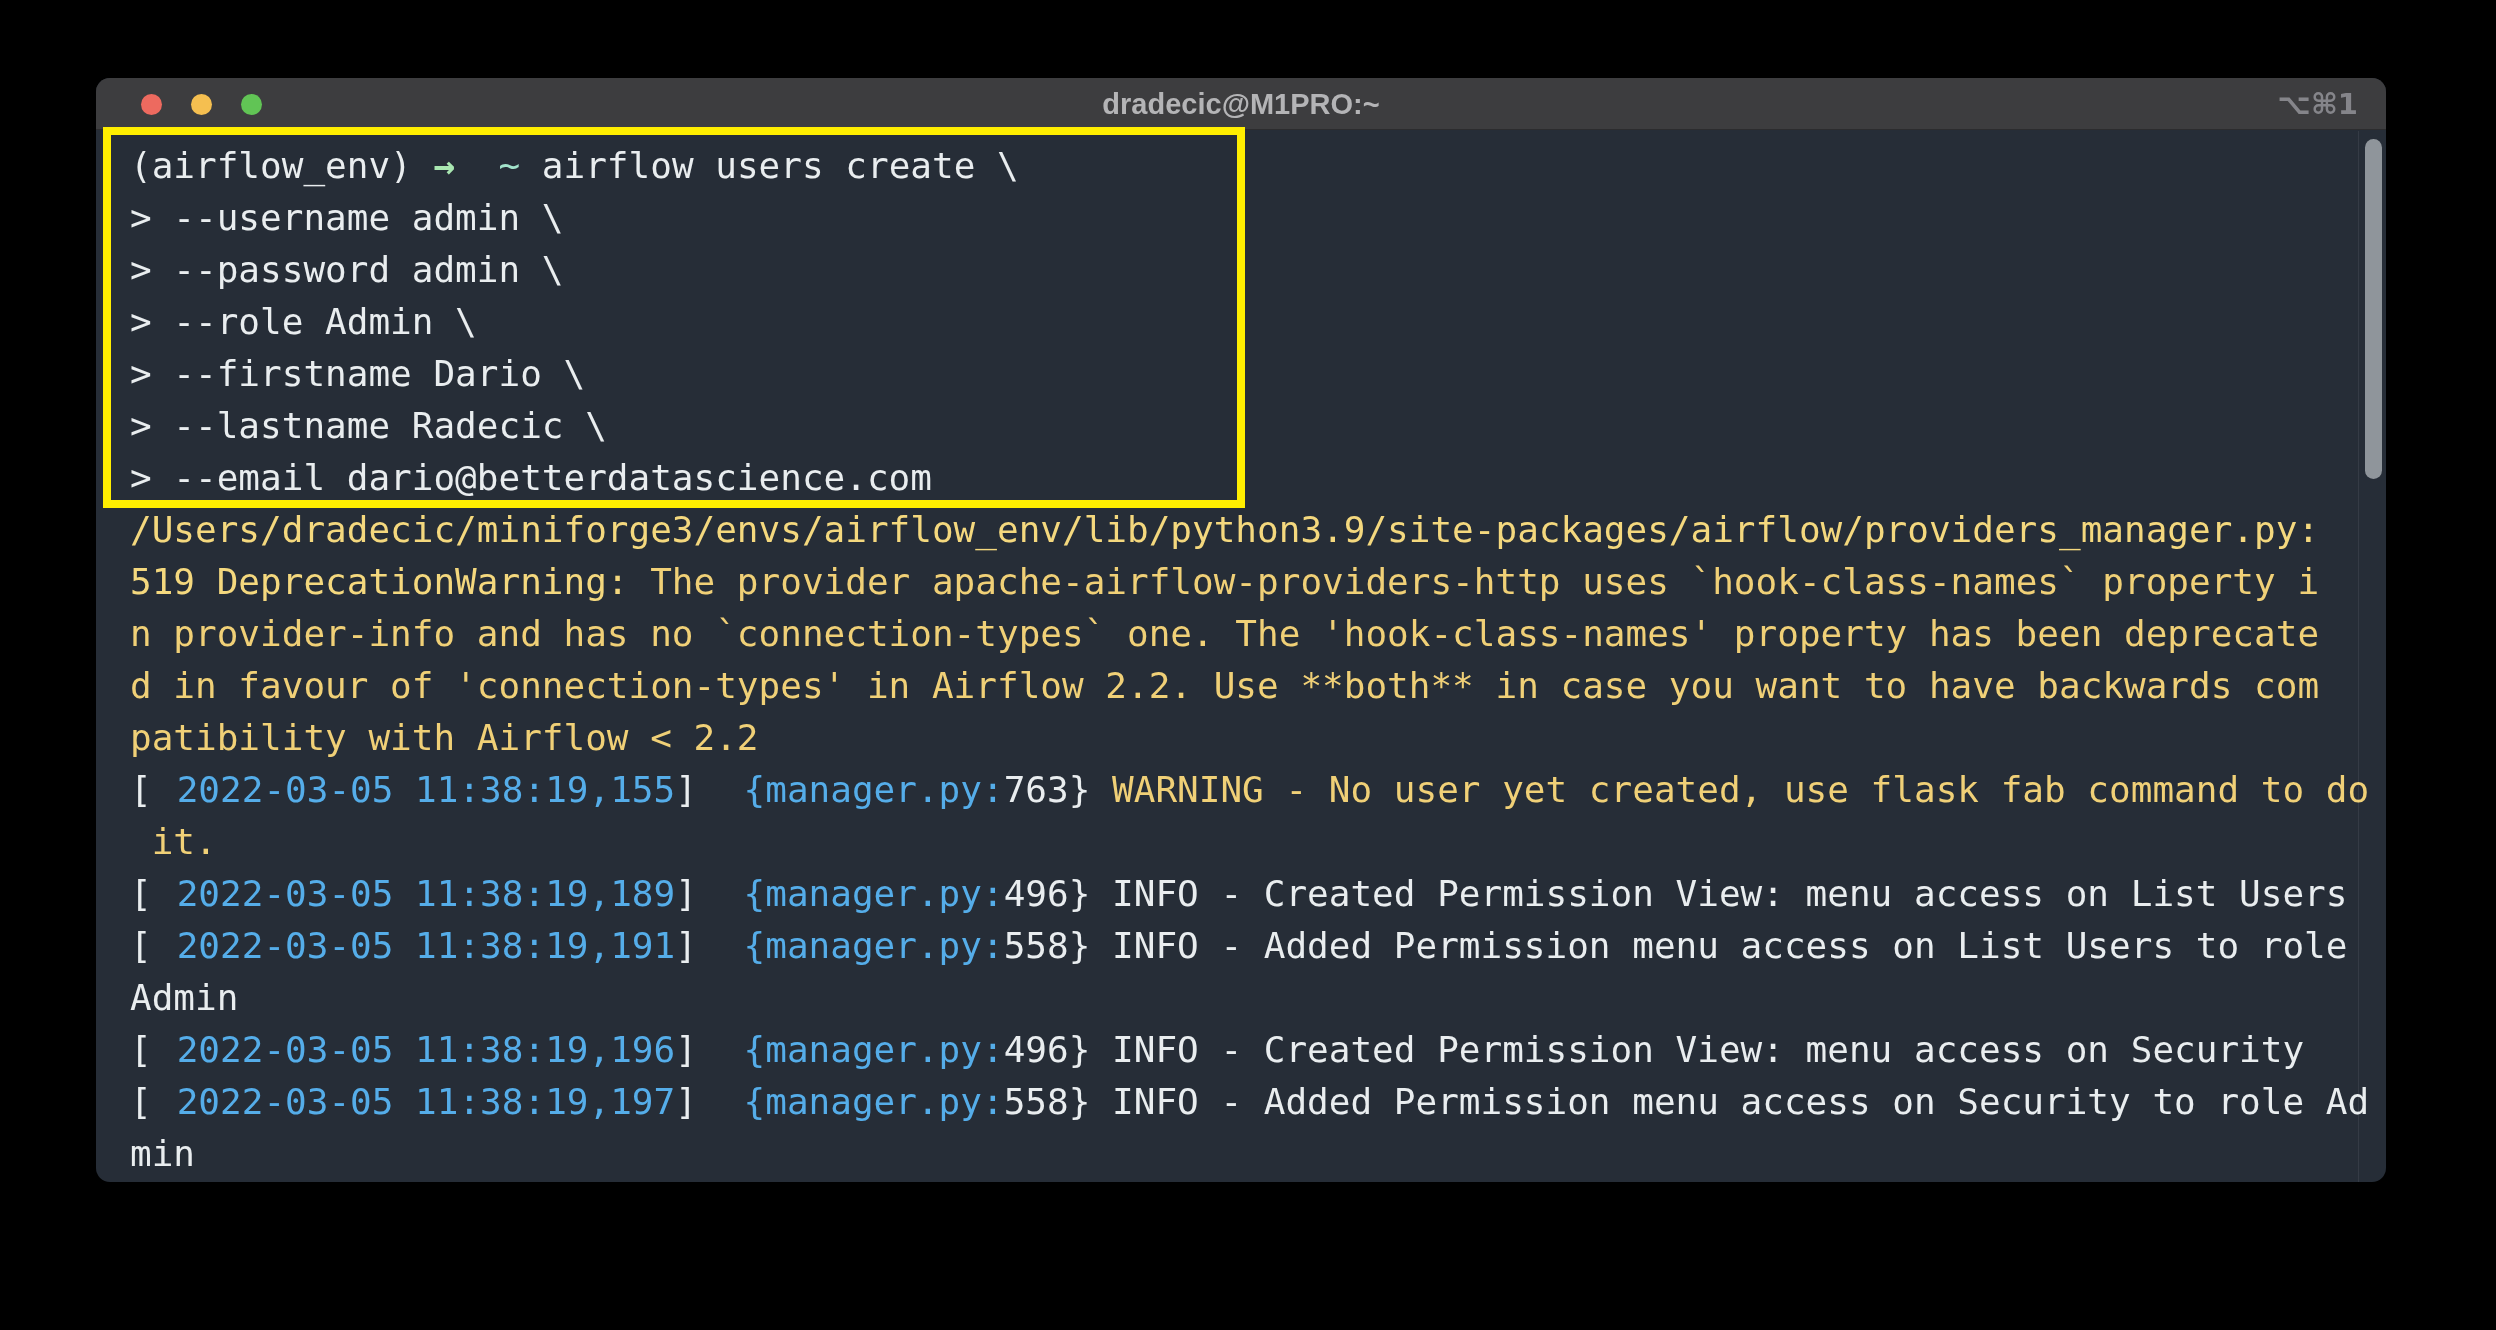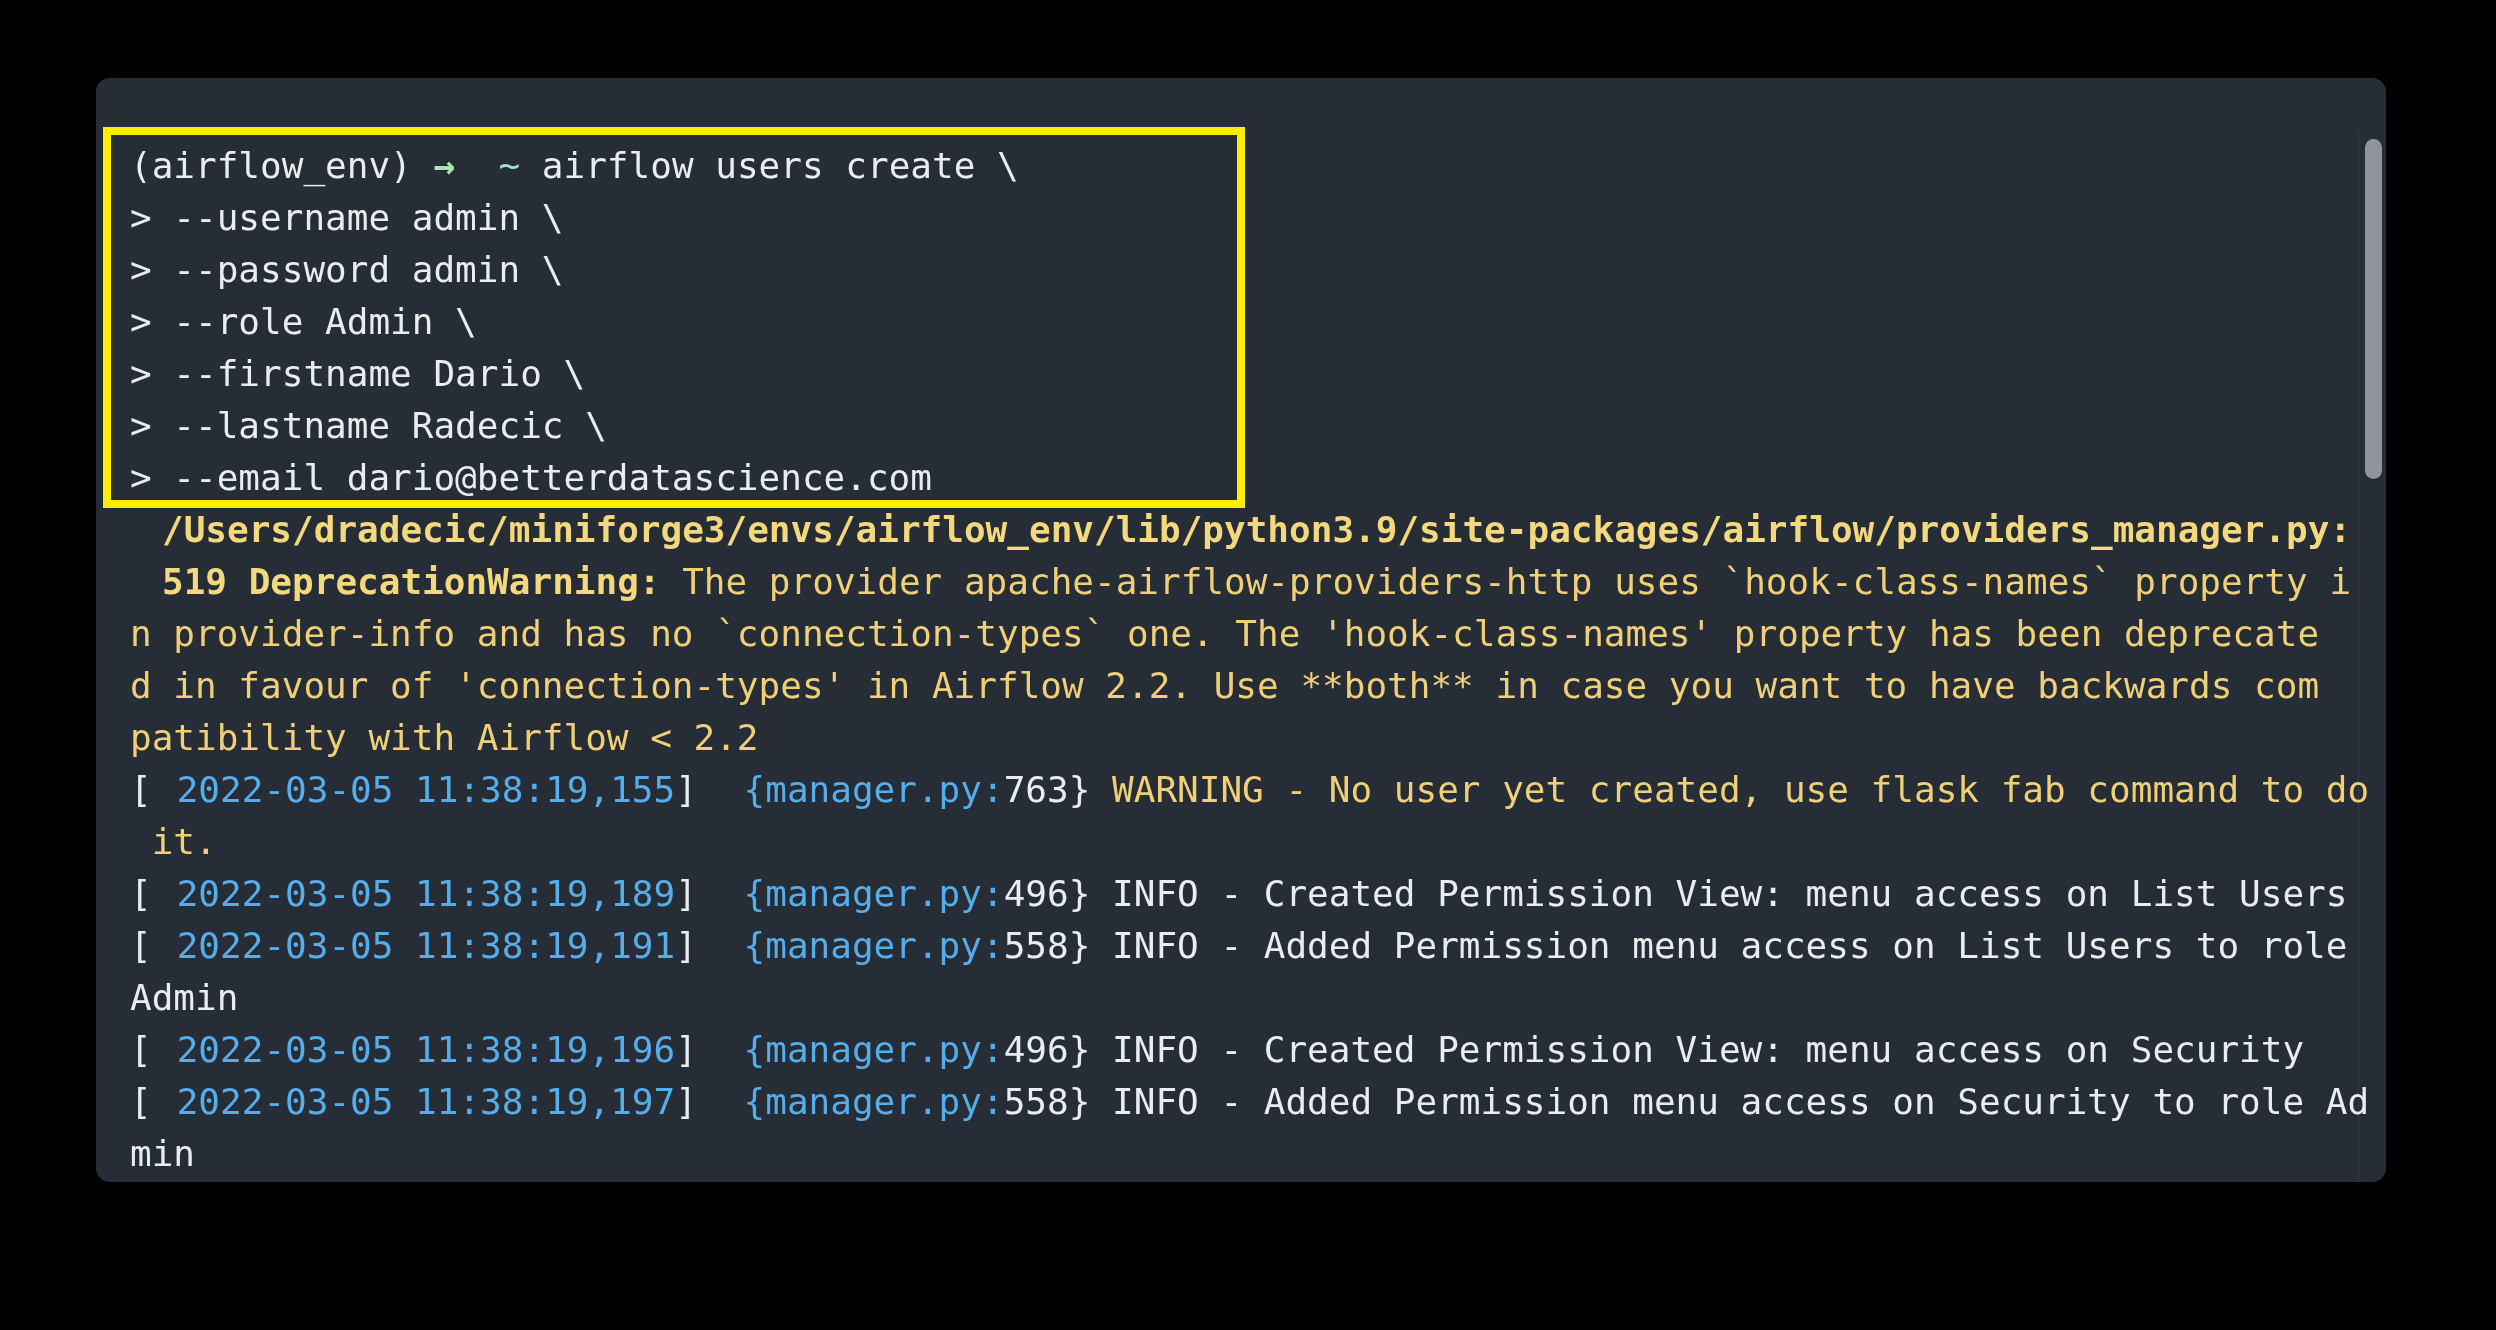--- a/index.html
+++ b/index.html
@@ -40,21 +40,21 @@
 
   .term{
     position:absolute;left:0;right:0;top:52px;bottom:0;
     padding:10px 16px 0 34px;
     font:36px/52px "DejaVu Sans Mono",monospace;
     white-space:pre;overflow:hidden;
   }
   .tline{height:52px;}
   .seg.c-w{color:var(--text-white,#e9edef);}
   .seg.c-y{color:var(--text-yellow,#f0d077);}
-  .seg.c-yb{color:var(--text-yellow-bold,#f4d87e);font-weight:bold;margin-left:32px;}
+  .seg.c-yb{color:var(--text-yellow-bold,#f4d87e);font-weight:normal;}
   .seg.c-b{color:var(--text-blue,#55ade9);margin-left:25px;}
   .seg.c-g{color:var(--prompt-arrow-green,#a9e7b1);font-weight:bold;}
   .seg.c-t{color:var(--prompt-path-teal,#a2e3cb);}
 
   .highlight-box{
     position:absolute;left:7px;top:49px;width:1142px;height:381px;
     border:8px solid var(--highlight-border,#ffee00);
     pointer-events:none;z-index:5;
   }
 
@@ -66,20 +66,29 @@
     position:absolute;right:4px;top:8px;width:17px;height:340px;
     border-radius:9px;background:var(--scrollbar-thumb,#8f959b);
   }
 </style>
 </head>
 <body>
 
 <div class="screen">
   <div class="window">
 
+    <div class="titlebar">
+      <div class="traffic">
+        <span class="dot red"></span>
+        <span class="dot yellow"></span>
+        <span class="dot green"></span>
+      </div>
+      <div class="title">dradecic@M1PRO:~</div>
+      <div class="shortcut">⌥⌘1</div>
+    </div>
 
     <div class="term" id="term"><div class="tline"><span class="seg c-w">(airflow_env) </span><span class="seg c-g">→</span><span class="seg c-w">  </span><span class="seg c-t">~</span><span class="seg c-w"> airflow users create \</span></div><div class="tline"><span class="seg c-w">&gt; --username admin \</span></div><div class="tline"><span class="seg c-w">&gt; --password admin \</span></div><div class="tline"><span class="seg c-w">&gt; --role Admin \</span></div><div class="tline"><span class="seg c-w">&gt; --firstname Dario \</span></div><div class="tline"><span class="seg c-w">&gt; --lastname Radecic \</span></div><div class="tline"><span class="seg c-w">&gt; --email dario@betterdatascience.com</span></div><div class="tline"><span class="seg c-yb">/Users/dradecic/miniforge3/envs/airflow_env/lib/python3.9/site-packages/airflow/providers_manager.py:</span></div><div class="tline"><span class="seg c-yb">519 DeprecationWarning:</span><span class="seg c-y"> The provider apache-airflow-providers-http uses `hook-class-names` property i</span></div><div class="tline"><span class="seg c-y">n provider-info and has no `connection-types` one. The 'hook-class-names' property has been deprecate</span></div><div class="tline"><span class="seg c-y">d in favour of 'connection-types' in Airflow 2.2. Use **both** in case you want to have backwards com</span></div><div class="tline"><span class="seg c-y">patibility with Airflow &lt; 2.2</span></div><div class="tline"><span class="seg c-w">[</span><span class="seg c-b">2022-03-05 11:38:19,155</span><span class="seg c-w">] </span><span class="seg c-b">{manager.py:</span><span class="seg c-w">763</span><span class="seg c-w">} </span><span class="seg c-y">WARNING - No user yet created, use flask fab command to do</span></div><div class="tline"><span class="seg c-y"> it.</span></div><div class="tline"><span class="seg c-w">[</span><span class="seg c-b">2022-03-05 11:38:19,189</span><span class="seg c-w">] </span><span class="seg c-b">{manager.py:</span><span class="seg c-w">496</span><span class="seg c-w">} </span><span class="seg c-w">INFO - Created Permission View: menu access on List Users</span></div><div class="tline"><span class="seg c-w">[</span><span class="seg c-b">2022-03-05 11:38:19,191</span><span class="seg c-w">] </span><span class="seg c-b">{manager.py:</span><span class="seg c-w">558</span><span class="seg c-w">} </span><span class="seg c-w">INFO - Added Permission menu access on List Users to role</span></div><div class="tline"><span class="seg c-w">Admin</span></div><div class="tline"><span class="seg c-w">[</span><span class="seg c-b">2022-03-05 11:38:19,196</span><span class="seg c-w">] </span><span class="seg c-b">{manager.py:</span><span class="seg c-w">496</span><span class="seg c-w">} </span><span class="seg c-w">INFO - Created Permission View: menu access on Security</span></div><div class="tline"><span class="seg c-w">[</span><span class="seg c-b">2022-03-05 11:38:19,197</span><span class="seg c-w">] </span><span class="seg c-b">{manager.py:</span><span class="seg c-w">558</span><span class="seg c-w">} </span><span class="seg c-w">INFO - Added Permission menu access on Security to role Ad</span></div><div class="tline"><span class="seg c-w">min</span></div></div>
 
     <div class="highlight-box"></div>
 
     <div class="scroll-track">
       <div class="scroll-thumb"></div>
     </div>
 
   </div>

